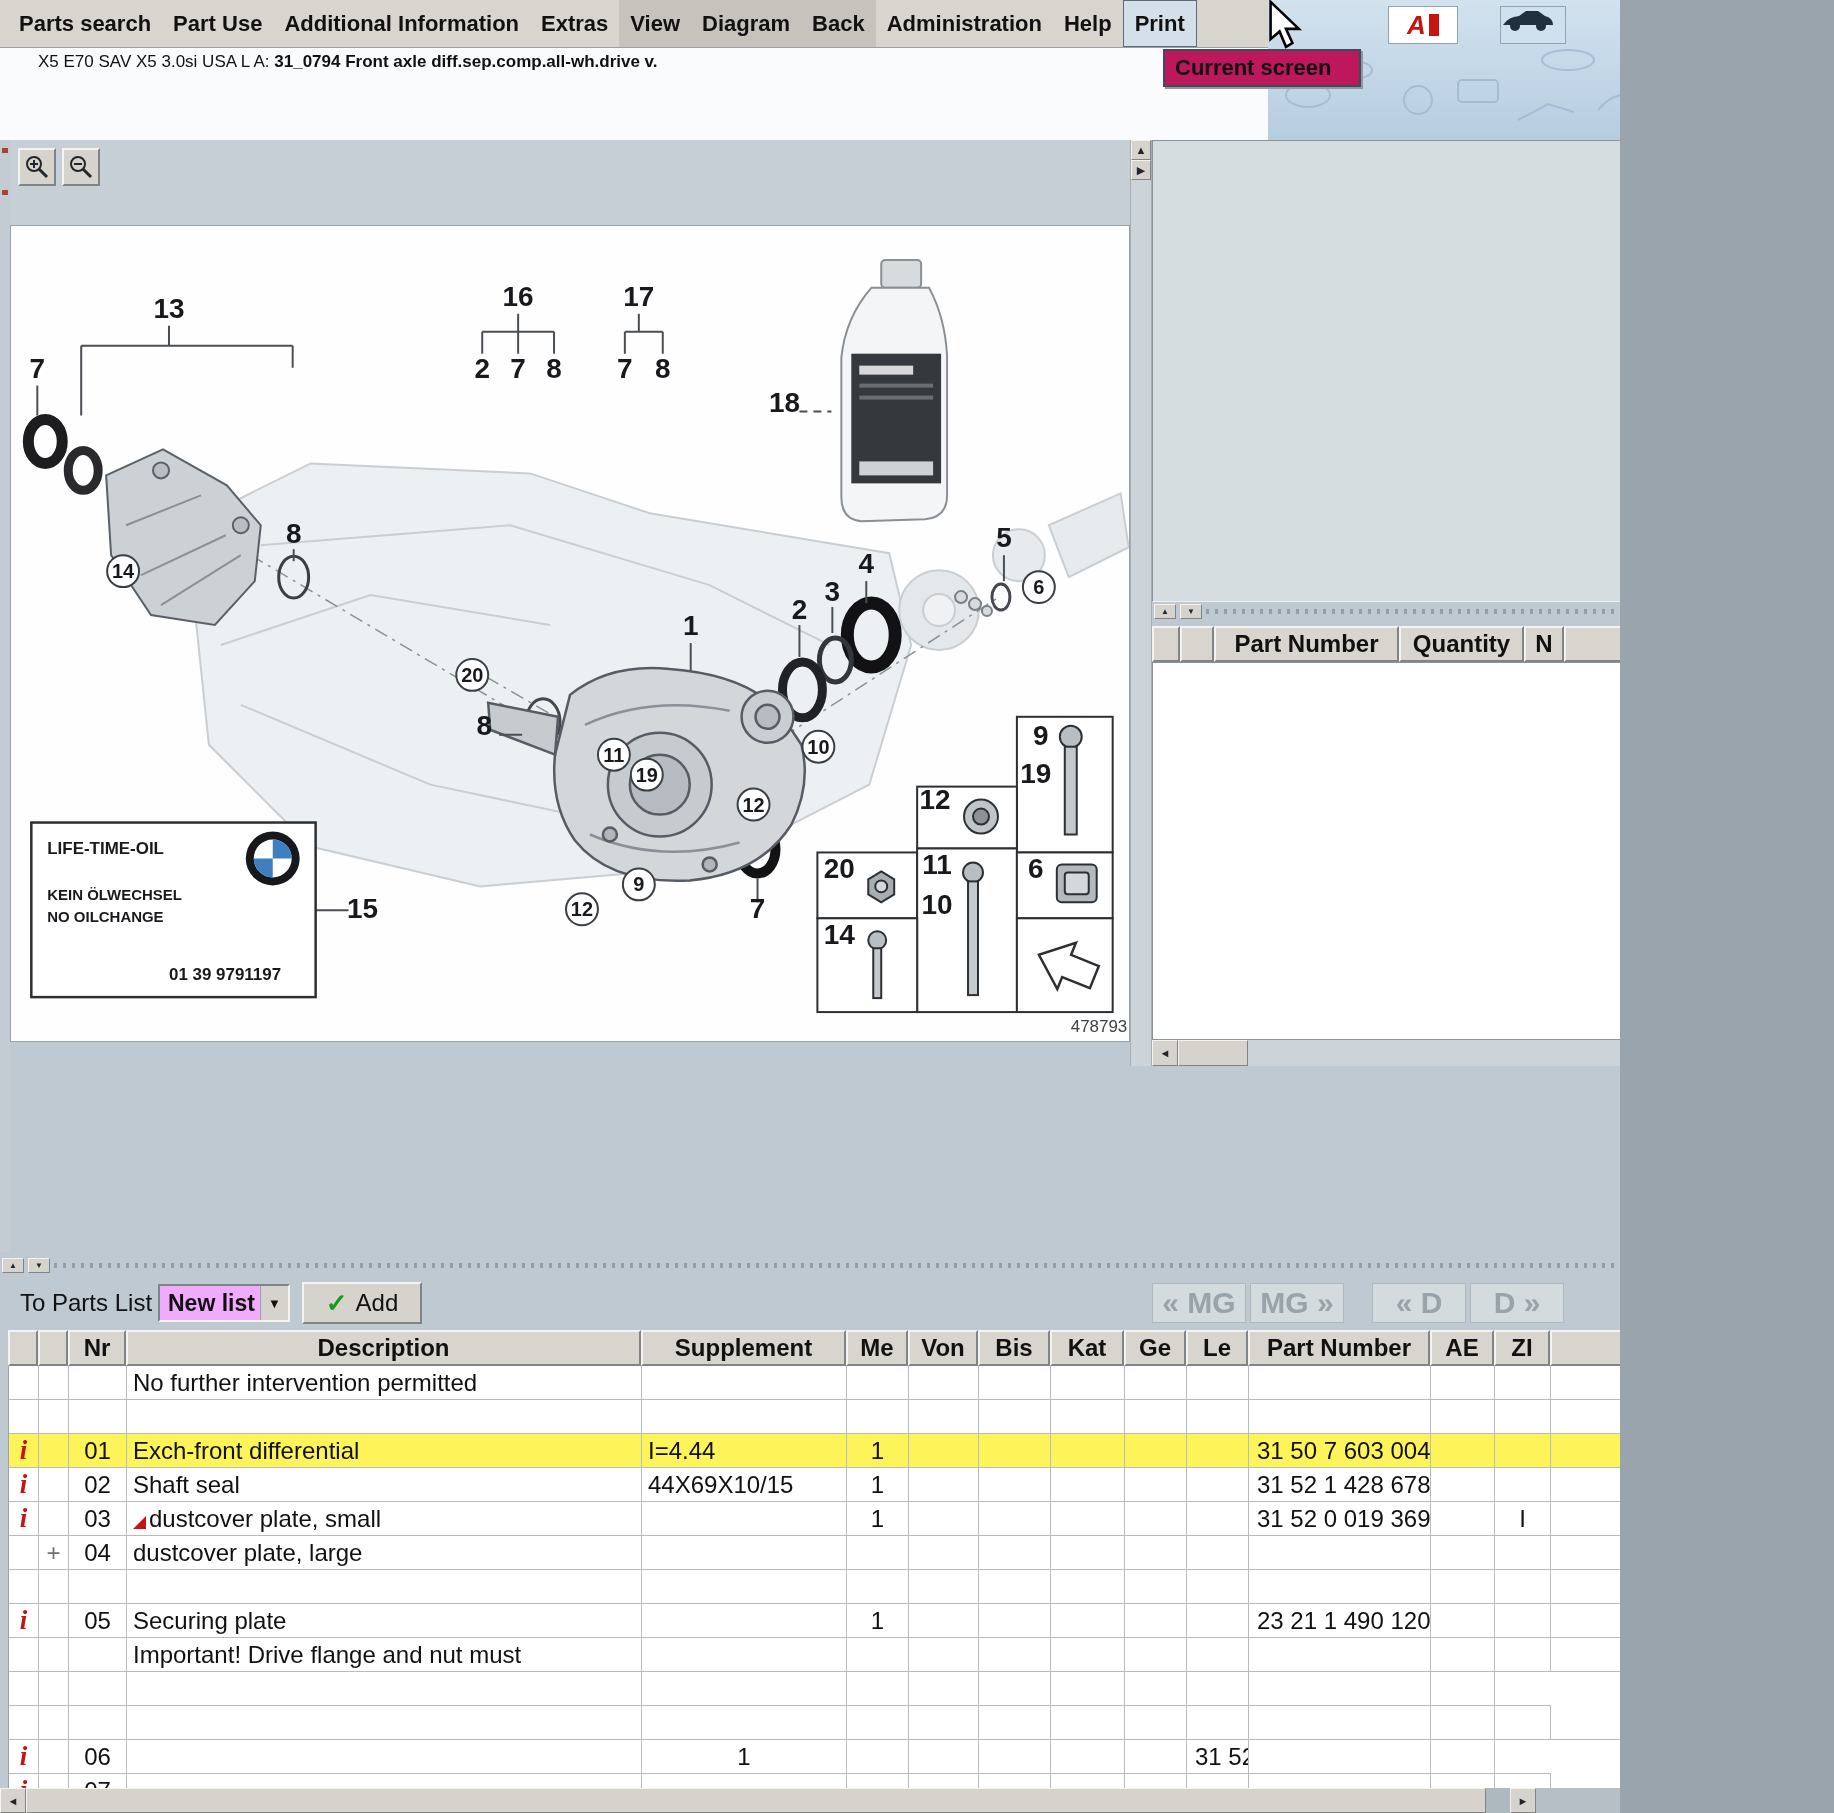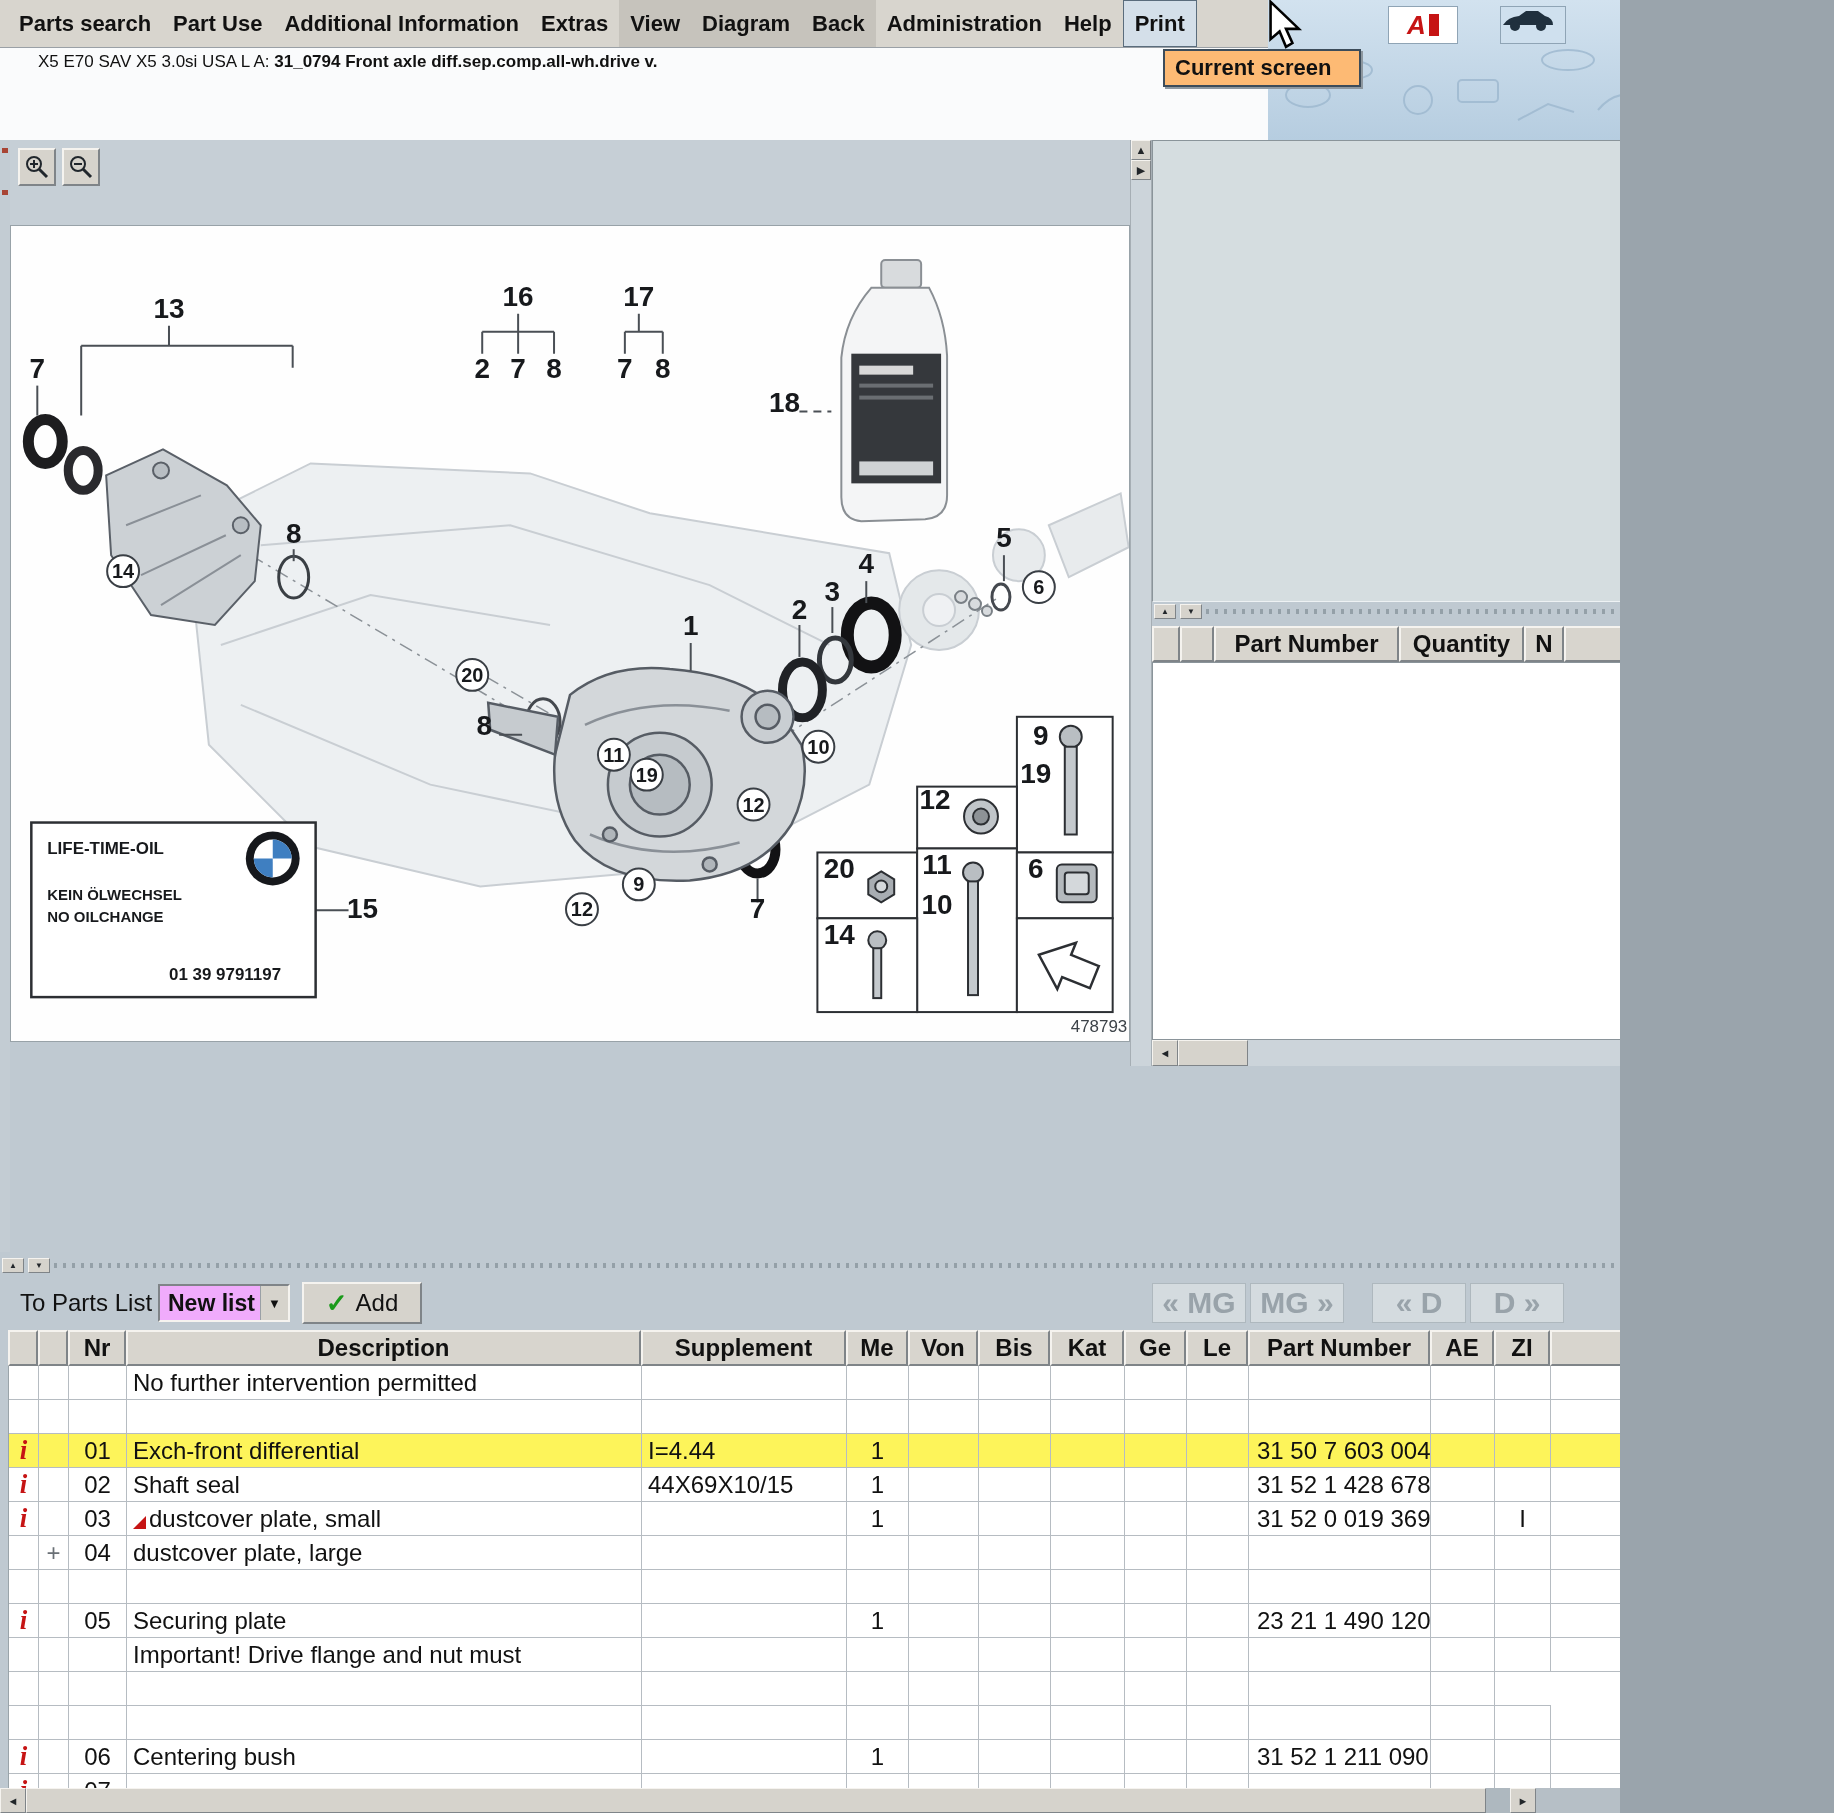--- a/index.html
+++ b/index.html
@@ -6,21 +6,21 @@
   html,body{background:#9aa4ac;}
   body{font-family:"Liberation Sans",sans-serif;color:#111;}
   .app{position:relative;width:1620px;height:1813px;background:#bfc9d1;overflow:hidden;}
 
   
   .menubar{position:absolute;left:0;top:0;width:1268px;height:48px;background:#d8d5ce;
     border-bottom:1px solid #9aa0a6;display:flex;align-items:stretch;padding-left:8px;z-index:5;}
   .menu-item{font-weight:bold;font-size:22px;display:flex;align-items:center;padding:0 11px;white-space:nowrap;cursor:default;}
   .menu-item.shade{background:#c6c3bc;}
   .menu-item.active{background:#d4dfe9;border:1px solid #5a6c7c;}
-  .print-dropdown{position:absolute;left:1163px;top:49px;width:198px;height:38px;background:#fdba74;
+  .print-dropdown{position:absolute;left:1163px;top:49px;width:198px;height:38px;background:#be185d;
     border:2px solid #3c4c5a;box-shadow:2px 2px 0 #8e98a0;font-weight:bold;font-size:22px;
     display:flex;align-items:center;padding-left:10px;z-index:40;}
 
   
   .banner{position:absolute;left:1268px;top:0;width:566px;height:140px;background:linear-gradient(#d2e2ef,#b6cde0);overflow:hidden;z-index:4;}
   .banner svg{position:absolute;left:0;top:0;}
   .brand-box{position:absolute;left:120px;top:6px;width:70px;height:38px;background:#fff;border:1px solid #8fa4b5;
     display:flex;align-items:center;justify-content:center;font-weight:bold;font-style:italic;font-size:26px;color:#c61414;}
   .brand-box .dot{width:10px;height:22px;background:#c61414;margin-left:3px;}
   .car-box{position:absolute;left:232px;top:6px;width:66px;height:38px;background:#cfe0ee;border:1px solid #8fa4b5;
@@ -683,23 +683,20 @@
         <div class="pcell c-le"></div>
         <div class="pcell c-pn"></div>
         <div class="pcell c-ae"></div>
         <div class="pcell c-zi"></div>
         <div class="pcell c-fill"></div>
       </div>
       <div class="prow pgrid">
         <div class="pcell c-info">i</div>
         <div class="pcell c-plus"></div>
         <div class="pcell c-nr">06</div>
-        <div class="pcell c-desc">
-          <span>Centering bush</span>
-        </div>
         <div class="pcell c-sup"></div>
         <div class="pcell c-me">1</div>
         <div class="pcell c-von"></div>
         <div class="pcell c-bis"></div>
         <div class="pcell c-kat"></div>
         <div class="pcell c-ge"></div>
         <div class="pcell c-le"></div>
         <div class="pcell c-pn">31 52 1 211 090</div>
         <div class="pcell c-ae"></div>
         <div class="pcell c-zi"></div>

